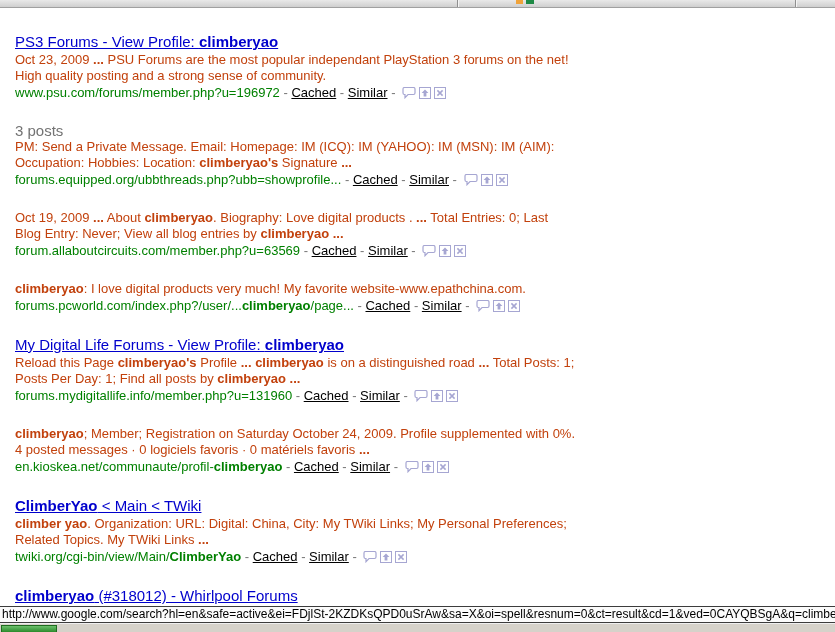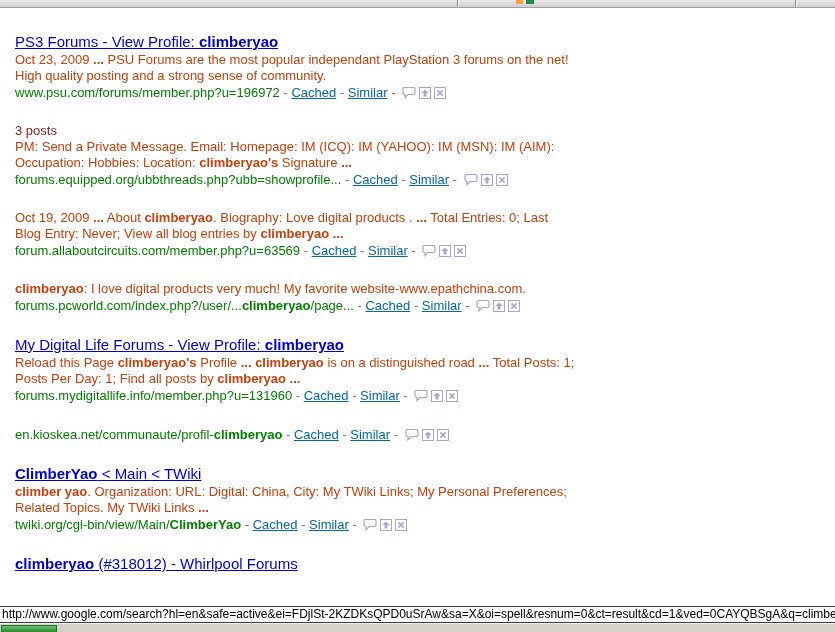--- a/index.html
+++ b/index.html
@@ -14,26 +14,26 @@
     background:linear-gradient(#e9e9e9,#cfcfcf);border-bottom:1px solid #a0a0a0;z-index:5;}
   .tc-div{position:absolute;top:0;bottom:0;width:1px;background:#8f8f8f;box-shadow:1px 0 0 #f4f4f4;}
   .tc-frag{position:absolute;top:0;height:4px;}
   .tc-frag.orange{left:516px;width:7px;background:#f0a33a;}
   .tc-frag.green{left:526px;width:8px;background:#1e8a45;}
   
   .results{position:absolute;top:13px;left:15px;width:610px;z-index:1;}
   .result{margin-bottom:16px;margin-top:20px;}
   .result-title{font-size:15px;line-height:18px;margin-bottom:1px;white-space:nowrap;}
   .title-link{color:#0000cc;text-decoration:underline;cursor:pointer;}
-  .stats{color:#7f1d1d;font-size:13px;line-height:16px;}
+  .stats{color:#737373;font-size:15px;line-height:16px;}
   .snippet{color:#c2410c;font-size:13px;line-height:16px;max-width:562px;}
   .urlline{font-size:13px;line-height:17px;white-space:nowrap;}
   .url{color:#008000;}
   .sep{color:#767676;}
-  .action{color:#0369a1;text-decoration:underline;cursor:pointer;text-align:right;}
+  .action{color:#000000;text-decoration:underline;cursor:pointer;text-align:right;}
   .sw-icons{display:inline-block;vertical-align:-2px;}
   .sw-icon{display:inline-block;margin-left:3px;cursor:pointer;}
   .sw-icon svg{display:block;}
   
   .status-url{position:absolute;left:0;top:606px;width:833px;height:15px;
     background:#fbfbfb;border-top:1px solid #3c3c3c;border-bottom:1px solid #3c3c3c;
     font-size:12px;line-height:15px;color:#000;padding-left:2px;
     white-space:nowrap;overflow:hidden;z-index:5;}
   .status-strip{position:absolute;left:0;top:623px;width:835px;height:9px;
     background:#d6d2ca;border-top:1px solid #efefef;z-index:5;}
@@ -108,20 +108,21 @@
               <path d="M2.5 0.5 h9 a1.5 1.5 0 0 1 1.5 1.5 v4 a1.5 1.5 0 0 1 -1.5 1.5 h-5.5 l-3 3.2 v-3.2 h-0.5 a1.5 1.5 0 0 1 -1.5 -1.5 v-4 a1.5 1.5 0 0 1 1.5 -1.5 z" fill="#ffffff" stroke="#a6a6d2" stroke-width="1.2"></path>
             </svg></span><span class="sw-icon"><svg width="12" height="12" viewBox="0 0 12 12">
               <rect x="0.5" y="0.5" width="11" height="11" fill="#ffffff" stroke="#a6a6d2" stroke-width="1"></rect>
               <path d="M6 2.5 L9.4 6 H7.4 V9.4 H4.6 V6 H2.6 Z" fill="#a6a6d2"></path>
             </svg></span><span class="sw-icon"><svg width="12" height="12" viewBox="0 0 12 12">
               <rect x="0.5" y="0.5" width="11" height="11" fill="#ffffff" stroke="#a6a6d2" stroke-width="1"></rect>
               <path d="M3.4 3.4 L8.6 8.6 M8.6 3.4 L3.4 8.6" stroke="#a6a6d2" stroke-width="1.5"></path>
             </svg></span></span></div>
     </div>
     <div class="result">
+      <div class="snippet"><b>climberyao</b><span>; Member; Registration on Saturday October 24, 2009. Profile supplemented with 0%. 4 posted messages · 0 logiciels favoris · 0 matériels favoris </span><b>...</b></div>
       <div class="urlline"><span class="url"><span>en.kioskea.net/communaute/profil-</span><b>climberyao</b></span><span class="sep"> - </span><a class="action">Cached</a><span class="sep"> - </span><a class="action">Similar</a><span class="sep"> - </span><span class="sw-icons"><span class="sw-icon"><svg width="14" height="12" viewBox="0 0 14 12">
               <path d="M2.5 0.5 h9 a1.5 1.5 0 0 1 1.5 1.5 v4 a1.5 1.5 0 0 1 -1.5 1.5 h-5.5 l-3 3.2 v-3.2 h-0.5 a1.5 1.5 0 0 1 -1.5 -1.5 v-4 a1.5 1.5 0 0 1 1.5 -1.5 z" fill="#ffffff" stroke="#a6a6d2" stroke-width="1.2"></path>
             </svg></span><span class="sw-icon"><svg width="12" height="12" viewBox="0 0 12 12">
               <rect x="0.5" y="0.5" width="11" height="11" fill="#ffffff" stroke="#a6a6d2" stroke-width="1"></rect>
               <path d="M6 2.5 L9.4 6 H7.4 V9.4 H4.6 V6 H2.6 Z" fill="#a6a6d2"></path>
             </svg></span><span class="sw-icon"><svg width="12" height="12" viewBox="0 0 12 12">
               <rect x="0.5" y="0.5" width="11" height="11" fill="#ffffff" stroke="#a6a6d2" stroke-width="1"></rect>
               <path d="M3.4 3.4 L8.6 8.6 M8.6 3.4 L3.4 8.6" stroke="#a6a6d2" stroke-width="1.5"></path>
             </svg></span></span></div>
     </div>

